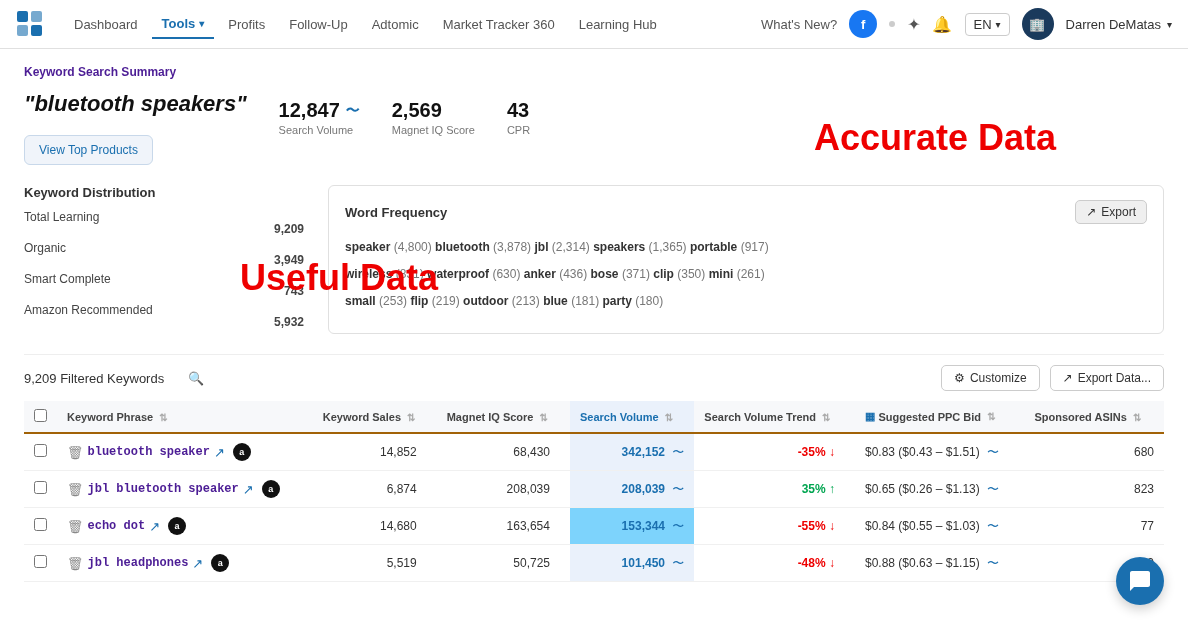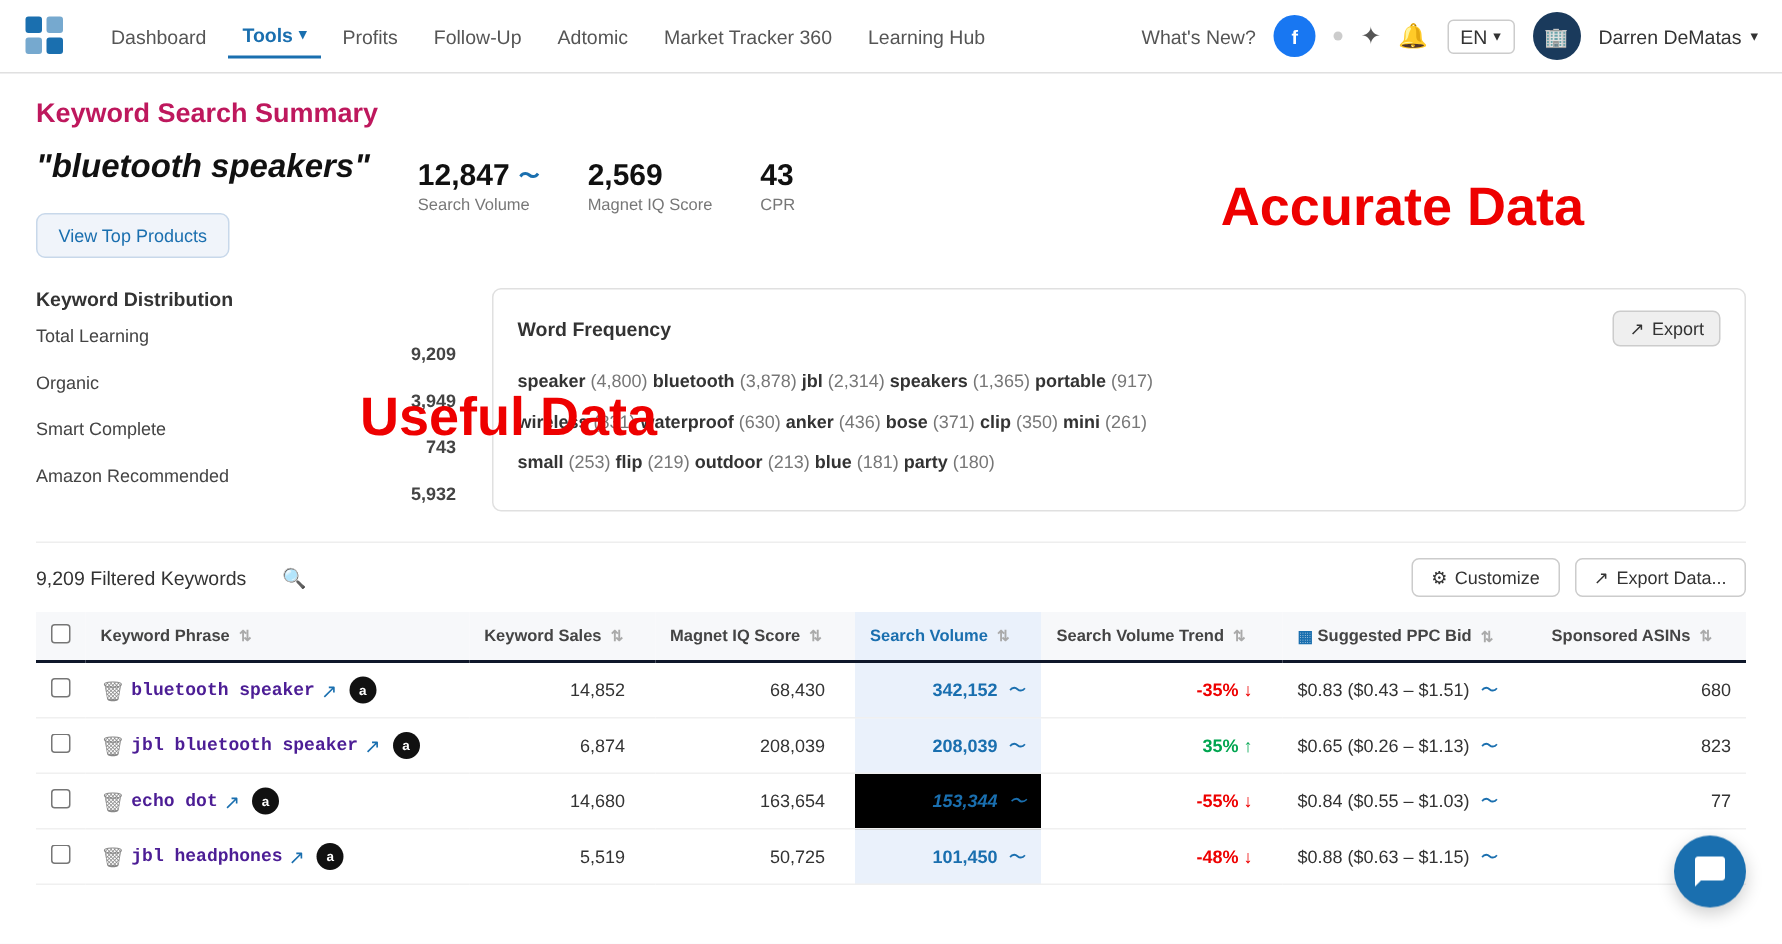--- a/index.html
+++ b/index.html
@@ -35,21 +35,21 @@
     }
     .nav-avatar {
       width: 32px; height: 32px; border-radius: 50%; background: #1a3a5c;
       display: flex; align-items: center; justify-content: center; color: #fff; font-size: 13px;
     }
     .nav-user { display: flex; align-items: center; gap: 6px; cursor: pointer; font-size: 13px; font-weight: 500; }
 
     
     .main { background: #fff; padding: 16px 24px; min-height: calc(100vh - 49px); position: relative; }
 
-    .section-title { font-size: 18px; font-weight: 700; color: #be185d; margin-bottom: 12px; }
+    .section-title { font-size: 12px; font-weight: 700; color: #4c1d95; margin-bottom: 12px; }
 
     
     .keyword-header { display: flex; align-items: flex-start; gap: 32px; margin-bottom: 20px; }
     .keyword-phrase { font-size: 22px; font-weight: 700; color: #111; margin-bottom: 4px; font-style: italic; }
     .kw-stats { display: flex; align-items: center; gap: 32px; margin-top: 8px; }
     .kw-stat-item { display: flex; flex-direction: column; }
     .kw-stat-value { font-size: 20px; font-weight: 700; color: #111; display: flex; align-items: center; gap: 6px; }
     .kw-stat-label { font-size: 11px; color: #777; margin-top: 2px; }
     .trend-icon { color: #1a6faf; font-size: 14px; }
     .view-top-btn {
@@ -96,21 +96,21 @@
       padding: 10px 0; border-top: 1px solid #eee; margin-bottom: 0;
     }
     .filtered-count { font-size: 13px; color: #333; display: flex; align-items: center; gap: 24px; }
     .table-actions { display: flex; align-items: center; gap: 10px; }
     .customize-btn, .export-data-btn {
       display: flex; align-items: center; gap: 5px; border: 1px solid #ccc;
       border-radius: 5px; padding: 5px 12px; font-size: 12px; cursor: pointer; color: #333; background: #fff;
     }
 
     table { width: 100%; border-collapse: collapse; font-size: 12px; }
-    thead tr { background: #f7f8fa; border-bottom: 2px solid #0f172a; }
+    thead tr { background: #f7f8fa; border-bottom: 2px solid #a16207; }
     th {
       padding: 8px 10px; text-align: left; font-size: 11px; font-weight: 600;
       color: #444; white-space: nowrap; border-bottom: 1px solid #e0e0e0;
     }
     th.highlight { background: #eaf1fb; color: #1a6faf; }
     td { padding: 9px 10px; border-bottom: 1px solid #f0f0f0; vertical-align: middle; }
     .kw-link { color: #4c1d95; font-weight: 600; text-decoration: none; font-family: Liberation Mono, monospace; }
     .icon-btn { cursor: pointer; color: #888; font-size: 13px; }
     .badge-icon { display: inline-flex; align-items: center; justify-content: center; width: 18px; height: 18px; background: #222; border-radius: 50%; color: #fff; font-size: 9px; font-weight: 700; margin-left: 4px; }
     .trend-down { color: #e00; font-weight: 600; }
@@ -356,21 +356,21 @@
       <td>
         <span style="display:flex; align-items:center; gap:4px;">
           <span class="icon-btn">🗑</span>
           <a class="kw-link" href="#">echo dot</a>
           <span class="icon-btn" style="color:#1a6faf;">↗</span>
           <span class="badge-icon" style="background:#111; color:#fff;">a</span>
         </span>
       </td>
       <td style="text-align:right; padding-right:20px;">14,680</td>
       <td style="text-align:right; padding-right:20px;">163,654</td>
-      <td style="background:#000000; text-align:right; padding-right:10px;font-style:italic;">
+      <td style="background:#7dd3fc; text-align:right; padding-right:10px;">
         <span style="color:#1a6faf; font-weight:600;">153,344</span>
         <span style="color:#1a6faf; margin-left:4px;">〜</span>
       </td>
       <td style="text-align:right; padding-right:20px;">
         <span class="trend-down">-55% ↓</span>
       </td>
       <td>
         $0.84 ($0.55 – $1.03)
         <span style="color:#1a6faf; margin-left:4px;">〜</span>
       </td>

